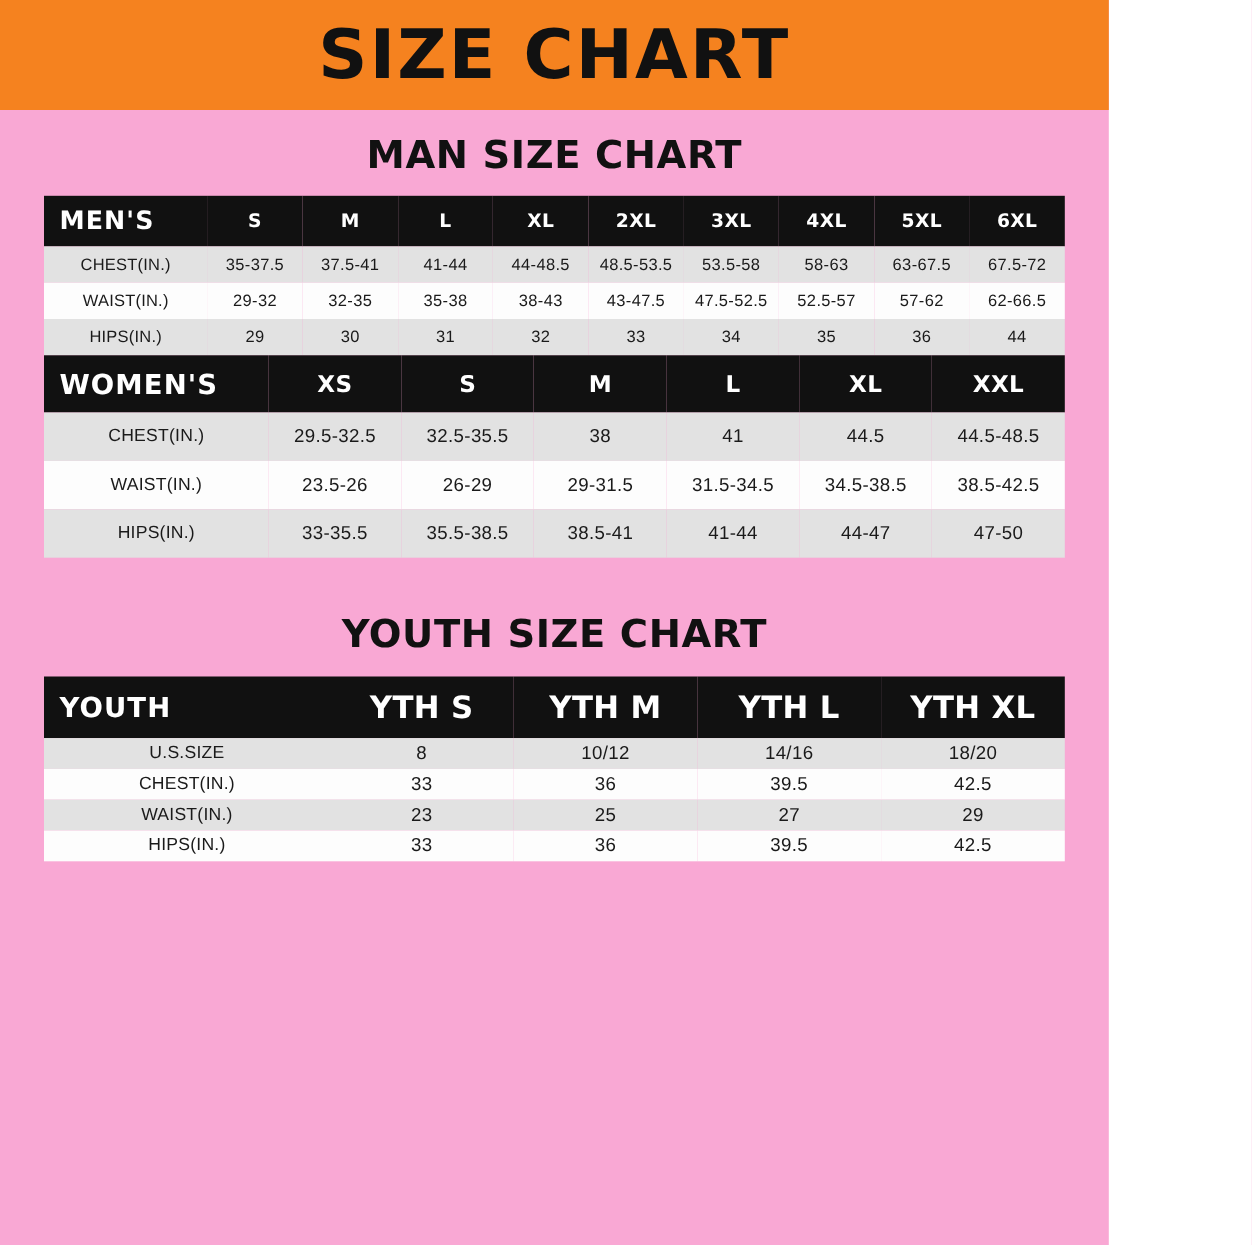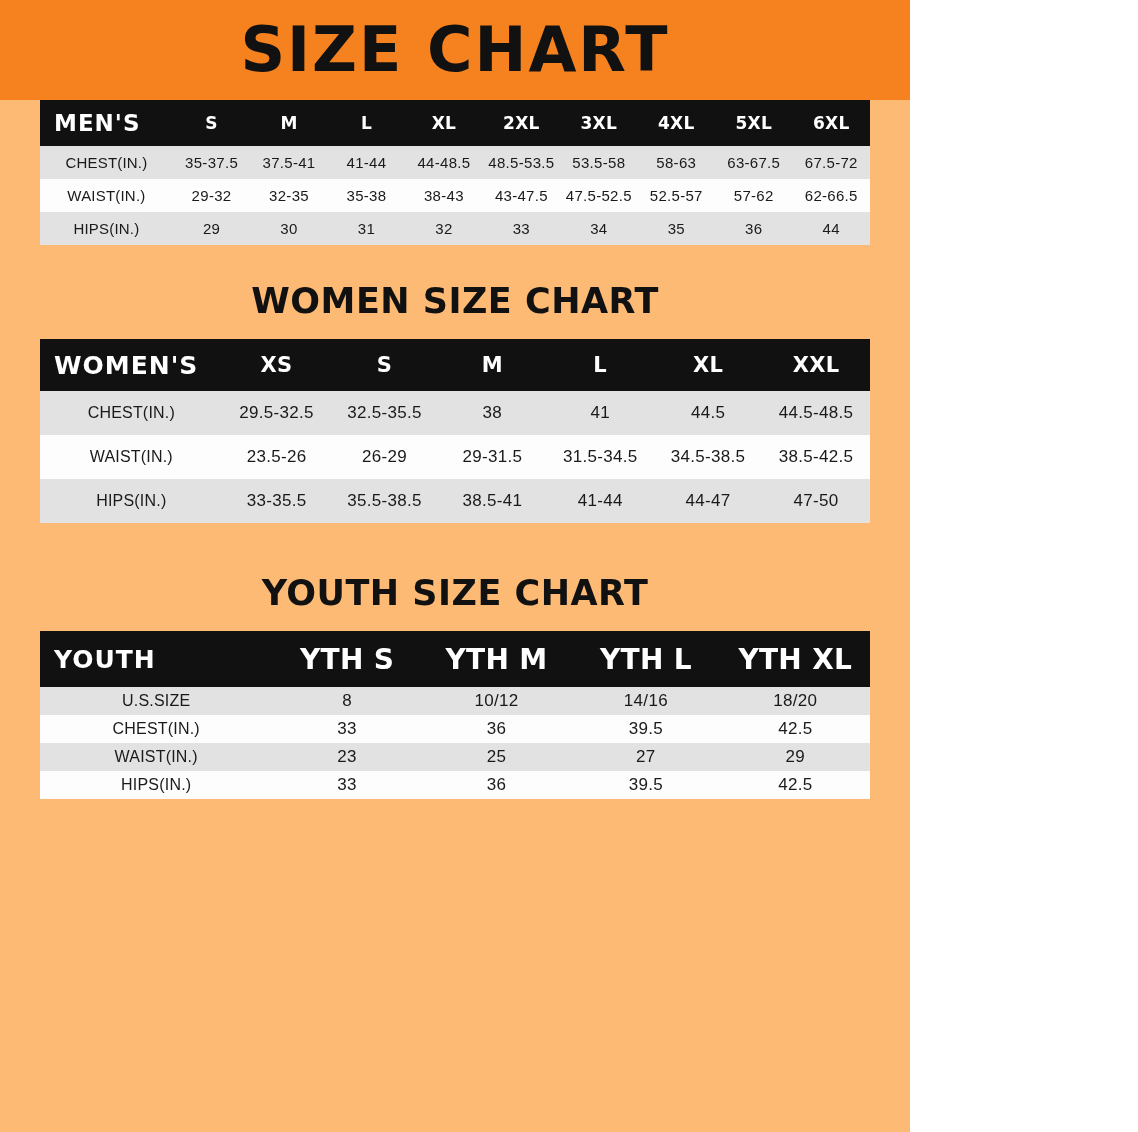--- a/index.html
+++ b/index.html
@@ -8,23 +8,23 @@
   }
   body {
     width: 1138px;
     height: 1132px;
     background: #ffffff;
     font-family: "Liberation Sans", sans-serif;
     overflow: hidden;
   }
   .page {
     position: relative;
-    width: 910px;
+    width: 1008px;
     height: 1132px;
-    background: #fdba74;
+    background: #f9a8d4;
   }
 
   
   .banner {
     height: 100px;
     background: #f5821f;
     display: flex;
     align-items: center;
     justify-content: center;
   }
@@ -124,20 +124,21 @@
 </style>
 </head>
 <body>
 
 <div class="page">
 
   <div class="banner">
     <div class="banner-title">SIZE CHART</div>
   </div>
 
+  <div class="section-title title-man">MAN SIZE CHART</div>
   <div class="table-wrap">
     <table class="size-table men-table">
       <colgroup>
         <col style="width:16%">
         <col span="9" style="width:9.33%">
       </colgroup>
       <thead>
         <tr>
           <th class="corner">MEN'S</th>
           <th>S</th>
@@ -185,21 +186,20 @@
           <td>33</td>
           <td>34</td>
           <td>35</td>
           <td>36</td>
           <td>44</td>
         </tr>
       </tbody>
     </table>
   </div>
 
-  <div class="section-title title-women">WOMEN SIZE CHART</div>
   <div class="table-wrap">
     <table class="size-table women-table">
       <colgroup>
         <col style="width:22%">
         <col span="6" style="width:13%">
       </colgroup>
       <thead>
         <tr>
           <th class="corner">WOMEN'S</th>
           <th>XS</th>

